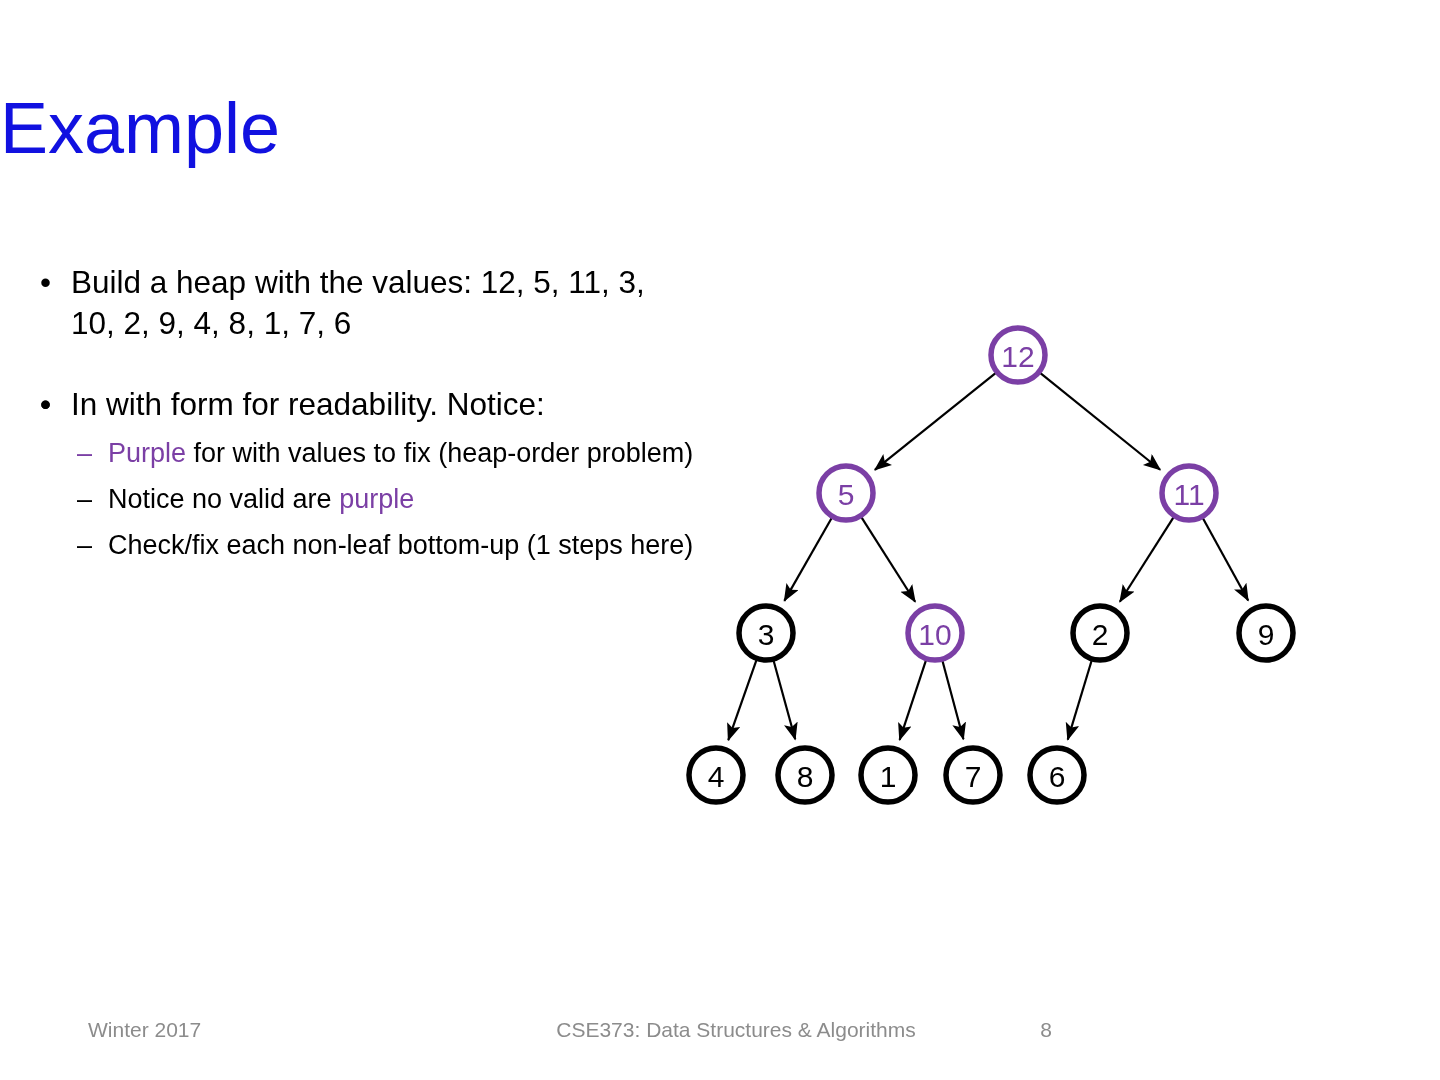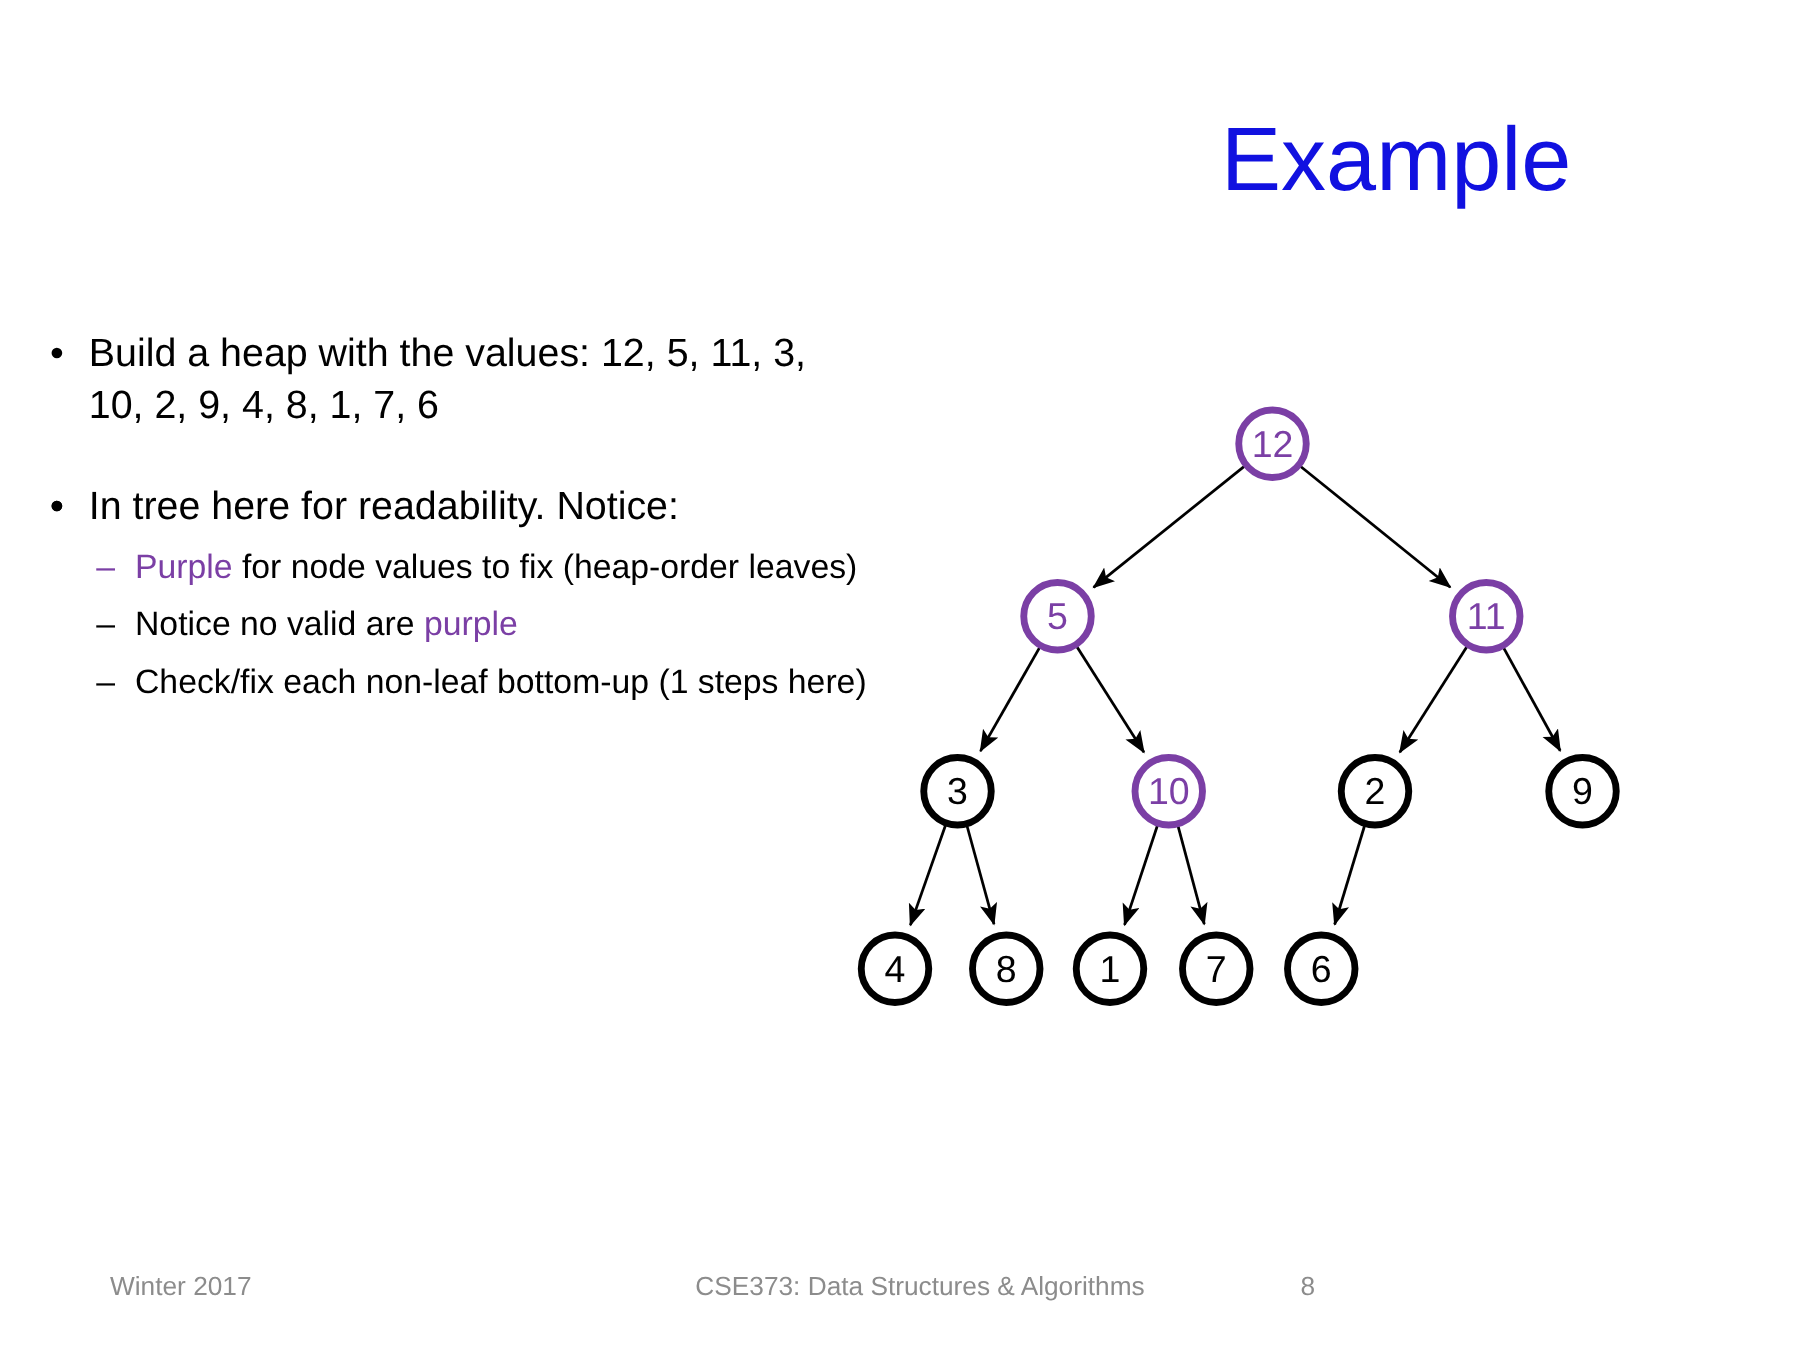--- a/index.html
+++ b/index.html
@@ -22,21 +22,21 @@
     height: 1080px;
     background: #ffffff;
   }
 
   
   .slide-title {
     position: absolute;
     left: 0;
     top: 92px;
     width: 1257px;
-    text-align: right;
+    text-align: left;
     font-size: 72px;
     line-height: 1.0;
     font-weight: 400;
     color: #1111E0;
     letter-spacing: 0px;
     font-family: "Liberation Sans", sans-serif;
   }
 
   
   .body-col {
@@ -170,26 +170,26 @@
         <span class="dot">•</span>
         <span>Build a heap with the values: 12, 5, 11, 3, 10, 2, 9, 4, 8, 1, 7, 6</span>
       </li>
 
       <li class="b1">
         <span class="dot">•</span>
       </li>
 
       <li class="b1">
         <span class="dot">•</span>
-        <span>In tree here for readability. Notice:</span>
+        <span>In with form for readability. Notice:</span>
 
         <ul class="lvl2">
 
           <li class="b2">
-            <span class="dash purple">–</span><span class="purple">Purple</span><span> for node values to fix (heap-order leaves)</span>
+            <span class="dash purple">–</span><span class="purple">Purple</span><span> for with values to fix (heap-order problem)</span>
           </li>
 
           <li class="b2">
             <span class="dash">–</span><span>Notice no valid are </span><span class="purple">purple</span>
           </li>
 
           <li class="b2">
             <span class="dash">–</span><span>Check/fix each non-leaf bottom-up (1 steps here)</span>
           </li>
 

